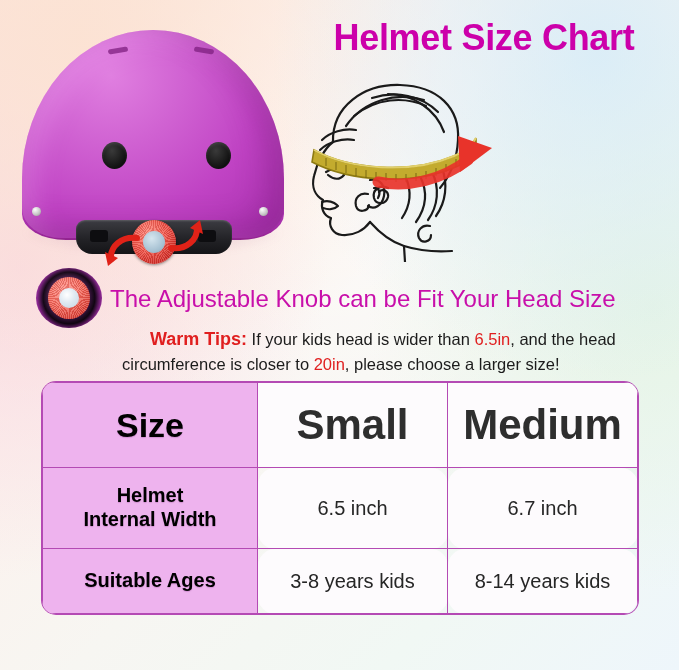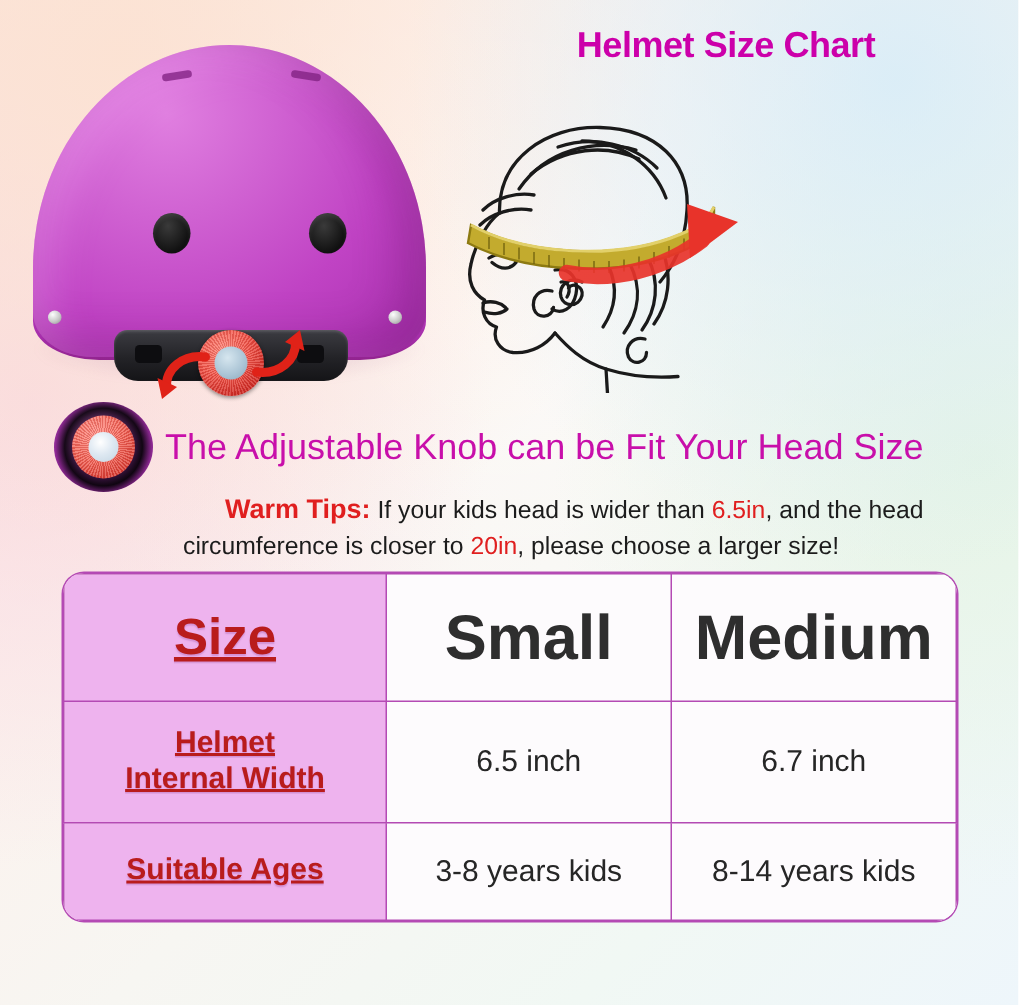--- a/index.html
+++ b/index.html
@@ -27,21 +27,21 @@
     overflow: hidden;
   }
 
   
   #title {
     position: absolute;
     left: 298px;
     top: 18px;
     width: 372px;
     text-align: center;
-    font-size: 24px;
+    font-size: 36px;
     font-weight: bold;
     color: #cc00aa;
     letter-spacing: -0.3px;
     line-height: 1.1;
   }
 
   
   #helmet-figure {
     position: absolute;
     left: 14px;
@@ -287,24 +287,23 @@
   }
   #size-table td {
     border: 1px solid #b44ab4;
     text-align: center;
     vertical-align: middle;
     padding: 4px 6px;
   }
   .col-label {
     width: 202px;
     background: #eeb3ee;
-    color: #b91c1c;
+    color: #000000;
     font-weight: bold;
     text-shadow: 0 1px 1px rgba(160,80,160,0.35);
-    text-decoration: underline;
   }
   .col-val {
     background: #fdfbfd;
     color: #262626;
   }
   #size-table tr.header-row td {
     height: 76px;
   }
   #size-table tr.header-row .col-label {
     font-size: 34px;
@@ -320,20 +319,21 @@
   .row-circ .col-label, .row-width .col-label, .row-ages .col-label {
     font-size: 20px;
     line-height: 1.18;
   }
   .row-circ .col-val {
     font-size: 20px;
     line-height: 1.3;
   }
   .row-width .col-val, .row-ages .col-val {
     font-size: 20px;
+    border-radius: 17px;
   }
 </style>
 </head>
 <body>
 
 <div id="page">
 
   <div id="title">Helmet Size Chart</div>
 
   <div id="helmet-figure">

